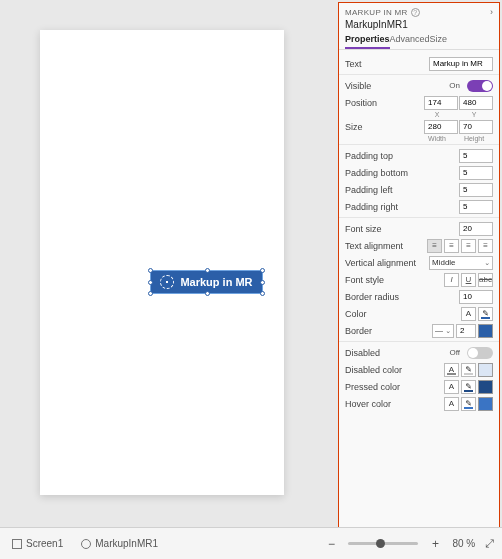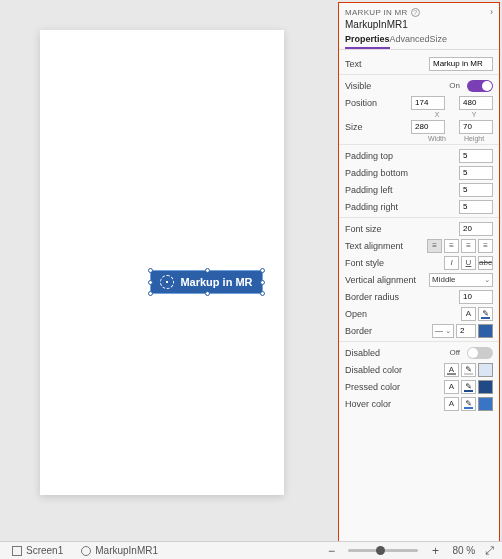--- a/index.html
+++ b/index.html
@@ -7,21 +7,21 @@
 .canvas-area{position:absolute;left:0;top:0;width:336px;height:530px;background:#e8e8e8}
 .artboard{position:absolute;left:40px;top:30px;width:244px;height:465px;background:#fff;box-shadow:0 2px 8px rgba(0,0,0,.15)}
 .comp{position:absolute;left:110px;top:240px;width:113px;height:24px;background:#2b5fa8;display:flex;align-items:center;justify-content:center;gap:6px;border:1.5px solid #6fa3e0}
 .comp .handle{position:absolute;width:5px;height:5px;background:#fff;border:1px solid #2b5fa8;border-radius:50%}
 .comp .h-tl{top:-3px;left:-3px}.comp .h-tr{top:-3px;right:-3px}.comp .h-bl{bottom:-3px;left:-3px}.comp .h-br{bottom:-3px;right:-3px}
 .comp .h-tm{top:-3px;left:50%;margin-left:-2px}.comp .h-bm{bottom:-3px;left:50%;margin-left:-2px}
 .comp .h-ml{top:50%;left:-3px;margin-top:-2px}.comp .h-mr{top:50%;right:-3px;margin-top:-2px}
 .comp-icon{width:14px;height:14px;border:1.5px dashed #fff;border-radius:50%;position:relative}
 .comp-icon::before{content:"";position:absolute;inset:3px;background:radial-gradient(circle,#fff 1px,transparent 1px)}
 .comp-text{color:#fff;font-size:11px;font-weight:600}
-.statusbar{position:absolute;left:0;bottom:0;width:502px;height:18px;background:#f5f5f5;border-top:1px solid #d0d0d0;display:flex;align-items:center;font-size:10px;color:#555;padding:0 8px;gap:10px}
+.statusbar{position:absolute;left:0;bottom:0;width:502px;height:32px;background:#f5f5f5;border-top:1px solid #d0d0d0;display:flex;align-items:center;font-size:10px;color:#555;padding:0 8px;gap:10px}
 .sb-item{display:flex;align-items:center;gap:4px;padding:0 4px}
 .sb-icon{width:10px;height:10px;border:1px solid #777}
 .sb-sep{flex:1}
 .zoom-btn{width:14px;height:14px;display:flex;align-items:center;justify-content:center;font-size:12px;color:#555}
 .slider{width:70px;height:3px;background:#c0c0c0;position:relative;border-radius:2px}
 .slider::after{content:"";position:absolute;left:40%;top:-3px;width:9px;height:9px;background:#555;border-radius:50%}
 .fit-icon{font-size:11px}
 .panel{position:absolute;right:2px;top:2px;width:162px;height:555px;background:#f9f9f9;border:1.5px solid #d83b01;font-size:9px;color:#333;overflow:hidden}
 .panel-hdr{padding:4px 6px 2px;display:flex;align-items:center;gap:3px}
 .panel-hdr .title{font-size:8px;color:#666;letter-spacing:.3px}
@@ -31,21 +31,21 @@
 .tabs{display:flex;padding:0 6px;border-bottom:1px solid #ddd;margin-bottom:3px}
 .tab{font-size:9px;padding:2px 0 3px;color:#666;cursor:pointer}
 .tab.active{color:#222;border-bottom:2px solid #7b3fb5;font-weight:600}
 .section{padding:2px 6px;border-bottom:1px solid #e5e5e5}
 .row{display:flex;align-items:center;height:17px;gap:4px}
 .row .lbl{flex:1;font-size:9px;color:#444}
 .inp{width:64px;height:14px;border:1px solid #bbb;background:#fff;font-size:8px;padding:0 3px;text-align:left}
 .inp.num{width:34px;text-align:left}
 .sel{width:64px;height:14px;border:1px solid #bbb;background:#fff;font-size:8px;padding:0 2px;display:flex;align-items:center;justify-content:space-between}
 .sel .chv{font-size:7px;color:#666}
-.pair{display:flex;gap:14px}
+.pair{display:flex;gap:1px}
 .sublbl{display:flex;gap:3px;justify-content:flex-end;padding-right:2px}
 .sublbl span{width:34px;text-align:center;font-size:7px;color:#888}
 .toggle{width:26px;height:12px;background:#7b3fb5;border-radius:6px;position:relative}
 .toggle::after{content:"";position:absolute;right:1px;top:1px;width:10px;height:10px;background:#fff;border-radius:50%}
 .toggle.off{background:#ccc}
 .toggle.off::after{left:1px;right:auto}
 .on-lbl{font-size:8px;color:#555;margin-right:3px}
 .btn-grp{display:flex;gap:2px}
 .tbtn{width:15px;height:14px;border:1px solid #bbb;background:#fff;display:flex;align-items:center;justify-content:center;font-size:8px;color:#555}
 .tbtn.active{background:#e0e0e0}
@@ -151,46 +151,46 @@
     <div class="row">
         <span class="lbl">Text alignment</span>
         <div class="btn-grp">
           <div class="tbtn active">≡</div>
           <div class="tbtn">≡</div>
           <div class="tbtn">≡</div>
           <div class="tbtn">≡</div>
         </div>
       </div>
     <div class="row">
+        <span class="lbl">Vertical alignment</span>
+        <div class="sel">
+          <span>Middle</span>
+          <span class="chv">⌄</span>
+        </div>
+      </div>
+    <div class="row">
         <span class="lbl">Font style</span>
         <div class="btn-grp">
           <div class="tbtn">
             <i>I</i>
           </div>
           <div class="tbtn">
             <u>U</u>
           </div>
           <div class="tbtn">
             <s>abc</s>
           </div>
         </div>
       </div>
     <div class="row">
-        <span class="lbl">Vertical alignment</span>
-        <div class="sel">
-          <span>Middle</span>
-          <span class="chv">⌄</span>
-        </div>
-      </div>
-    <div class="row">
         <span class="lbl">Border radius</span>
         <input class="inp num" value="10" style="">
       </div>
     <div class="row">
-        <span class="lbl">Open</span>
+        <span class="lbl">Color</span>
         <div class="colorset">
           <div class="fc-a" style="--c:#fff">A</div>
           <div class="fc-a" style="--c:#2b5fa8">✎</div>
         </div>
       </div>
     <div class="row">
         <span class="lbl">Border</span>
         <div class="colorset">
           <div class="sel" style="width:22px">
             <span>—</span>

